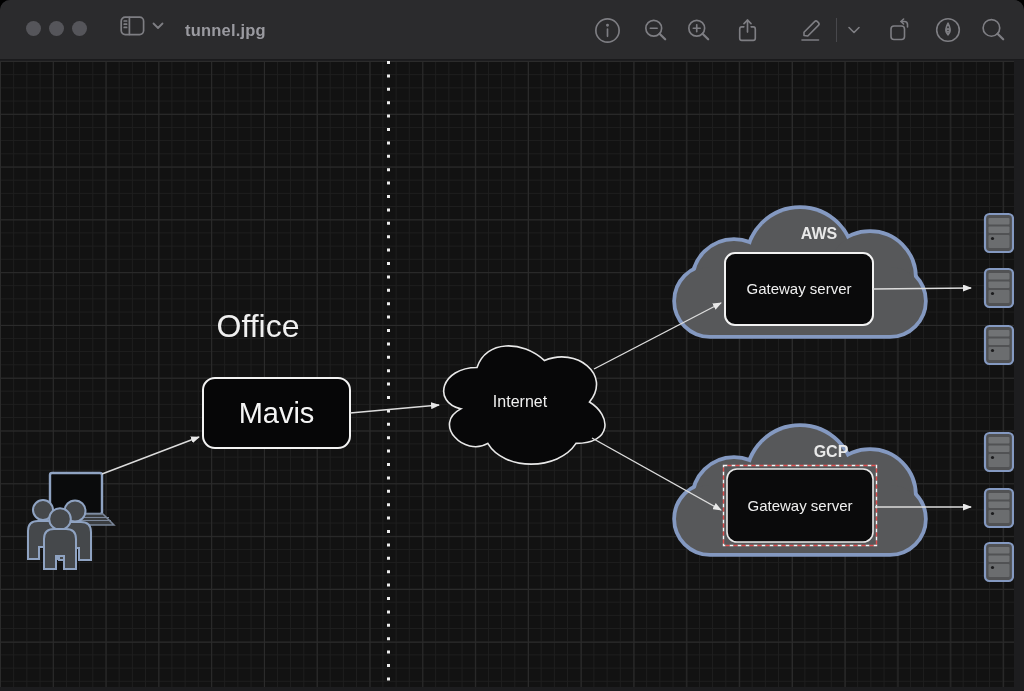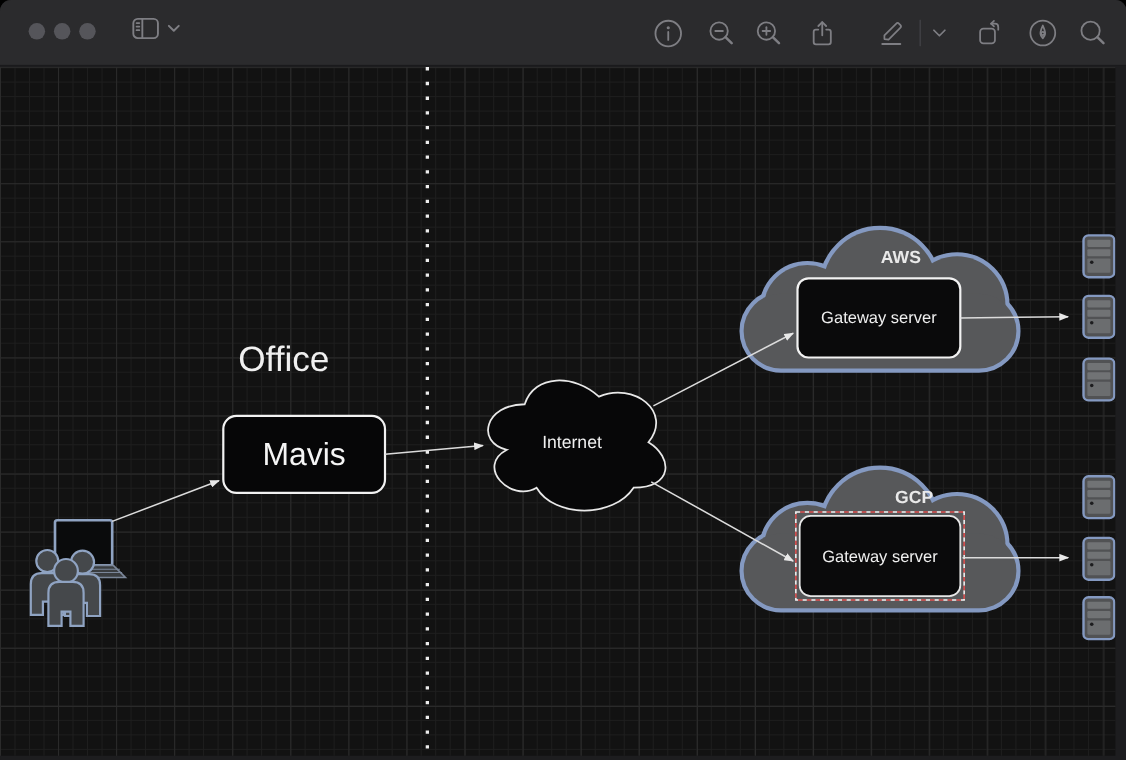--- a/index.html
+++ b/index.html
@@ -62,20 +62,21 @@
         <line x1="9.4" y1="1.4" x2="9.4" y2="18.4"></line>
         <line x1="4.2" y1="5" x2="6.6" y2="5"></line>
         <line x1="4.2" y1="8.2" x2="6.6" y2="8.2"></line>
         <line x1="4.2" y1="11.4" x2="6.6" y2="11.4"></line>
       </svg>
       <svg width="12" height="8" viewBox="0 0 12 8" fill="none" stroke="#7e7e83" stroke-width="1.8" stroke-linecap="round" stroke-linejoin="round">
         <polyline points="1.5,1.5 6,6 10.5,1.5"></polyline>
       </svg>
     </div>
 
+    <div class="win-title">tunnel.jpg</div>
 
     <div class="tb-icons">
 
       <div class="tb-btn" style="left:593px">
         <svg width="27" height="27" viewBox="0 0 26 26">
           <circle cx="13" cy="13" r="11.2"></circle>
           <line x1="13" y1="11.6" x2="13" y2="18.6"></line>
           <circle cx="13" cy="7.9" r="0.6" fill="#7e7e83"></circle>
         </svg>
       </div>

